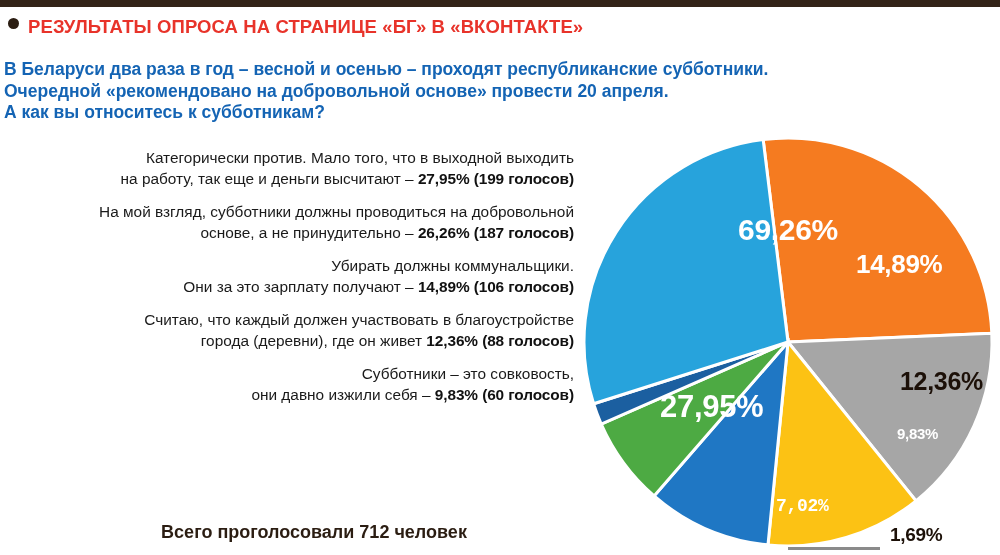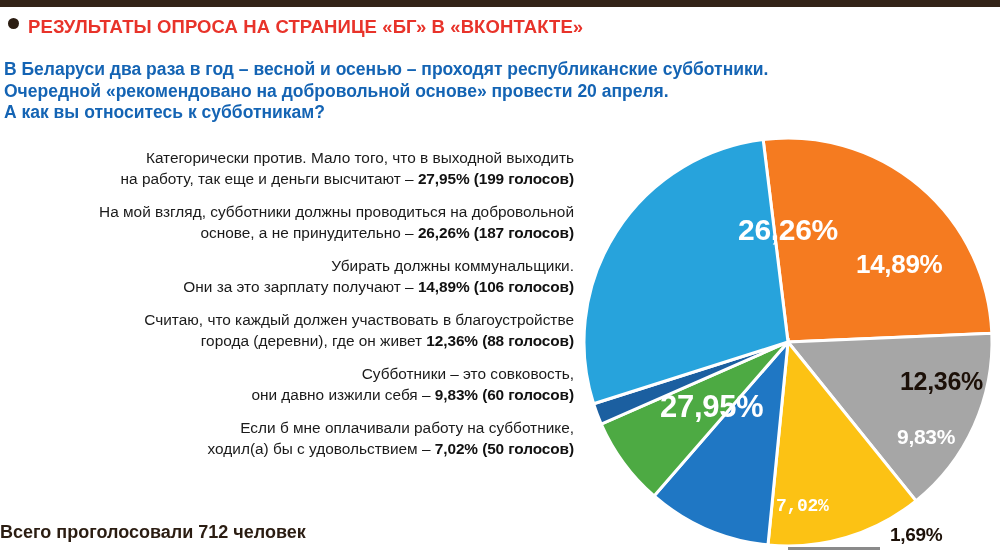--- a/index.html
+++ b/index.html
@@ -35,36 +35,36 @@
   }
   .answer{
     font-size:15.4px; line-height:20.5px; color:#1a1a1a;
     margin-bottom:13px;
     text-align:right;
   }
   .answer .ln{ display:block; white-space:nowrap; }
   .answer b{ font-weight:bold; color:#111; letter-spacing:-0.1px; }
   #total{
     position:absolute; left:0px; top:522px; width:600px;
-    text-align:left; font-size:18px; font-weight:bold; color:#2b1d12;
+    text-align:center; font-size:18px; font-weight:bold; color:#2b1d12;padding-left:28px;
   }
   #chart-wrap{
     position:absolute; left:560px; top:120px; width:440px; height:440px;
   }
   #pie{ position:absolute; left:0; top:0; }
   .slice-label{
     position:absolute; font-weight:bold; white-space:nowrap;
     letter-spacing:-0.3px;
   }
   .lbl-white{ color:#ffffff; }
   .lbl-dark{ color:#1c1008; }
   #lbl-0{ left:178px; top:93px;  font-size:30px; }   
   #lbl-1{ left:296px; top:100px; font-size:26px;margin-top:29px; }   
   #lbl-2{ left:340px; top:205px; font-size:25px;margin-top:42px; }   
-  #lbl-3{ left:337px; top:305px; font-size:21px; }   
+  #lbl-3{ left:337px; top:305px; font-size:15px; }   
   #lbl-4{ left:216px; top:376px; font-size:18px;font-family:Liberation Mono, monospace; }   
   #lbl-5{ left:330px; top:404px; font-size:19px; }   
   #lbl-6{ left:100px; top:269px; font-size:31px; }   
   #leader{
     position:absolute; left:228px; top:427px; width:92px; height:3px;
     background:#8a8a8a;
   }
 </style>
 </head>
 <body>
@@ -96,41 +96,37 @@
     <span class="ln"><span>Они за это зарплату получают – </span><b>14,89% (106 голосов)</b></span>
   </div>
   <div class="answer">
     <span class="ln">Считаю, что каждый должен участвовать в благоустройстве</span>
     <span class="ln"><span>города (деревни), где он живет </span><b>12,36% (88 голосов)</b></span>
   </div>
   <div class="answer">
     <span class="ln">Субботники – это совковость,</span>
     <span class="ln"><span>они давно изжили себя – </span><b>9,83% (60 голосов)</b></span>
   </div>
-  <div class="answer">
-    <span class="ln">Если б мне оплачивали работу на субботнике,</span>
-    <span class="ln"><span>ходил(а) бы с удовольствием – </span><b>7,02% (50 голосов)</b></span>
-  </div>
 </div>
 
 <div id="total">Всего проголосовали 712 человек</div>
 
 <div id="chart-wrap">
   <svg id="pie" width="440" height="440" viewBox="0 0 440 440">
     <g id="pie-slices">
         <path d="M 228 222 L 203.13865394534994 19.52058506517028 A 204 204 0 0 1 431.8113879740263 213.22970170969353 Z" fill="#f57b20" stroke="#ffffff" stroke-width="3"></path>
         <path d="M 228 222 L 431.8113879740263 213.22970170969353 A 204 204 0 0 1 355.99359604375405 380.8509973899702 Z" fill="#a6a6a6" stroke="#ffffff" stroke-width="3"></path>
         <path d="M 228 222 L 355.99359604375405 380.8509973899702 A 204 204 0 0 1 207.96552714418561 425.01384163989815 Z" fill="#fcc214" stroke="#ffffff" stroke-width="3"></path>
         <path d="M 228 222 L 207.96552714418561 425.01384163989815 A 204 204 0 0 1 94.09947889925303 375.90467974999467 Z" fill="#1f77c4" stroke="#ffffff" stroke-width="3"></path>
         <path d="M 228 222 L 94.09947889925303 375.90467974999467 A 204 204 0 0 1 41.21055590862636 304.0103870008892 Z" fill="#4daa43" stroke="#ffffff" stroke-width="3"></path>
         <path d="M 228 222 L 41.21055590862636 304.0103870008892 A 204 204 0 0 1 33.57064720504968 283.75133012119454 Z" fill="#1b5fa0" stroke="#ffffff" stroke-width="3"></path>
         <path d="M 228 222 L 33.57064720504968 283.75133012119454 A 204 204 0 0 1 203.1386539453498 19.52058506517031 Z" fill="#27a3dc" stroke="#ffffff" stroke-width="3"></path>
       </g>
   </svg>
   <div id="leader"></div>
-  <div class="slice-label lbl-white" id="lbl-0">26,26%</div>
+  <div class="slice-label lbl-white" id="lbl-0">69,26%</div>
   <div class="slice-label lbl-white" id="lbl-1">14,89%</div>
   <div class="slice-label lbl-dark" id="lbl-2">12,36%</div>
   <div class="slice-label lbl-white" id="lbl-3">9,83%</div>
   <div class="slice-label lbl-white" id="lbl-4">7,02%</div>
   <div class="slice-label lbl-dark" id="lbl-5">1,69%</div>
   <div class="slice-label lbl-white" id="lbl-6">27,95%</div>
 </div>
 
 </body></html>

